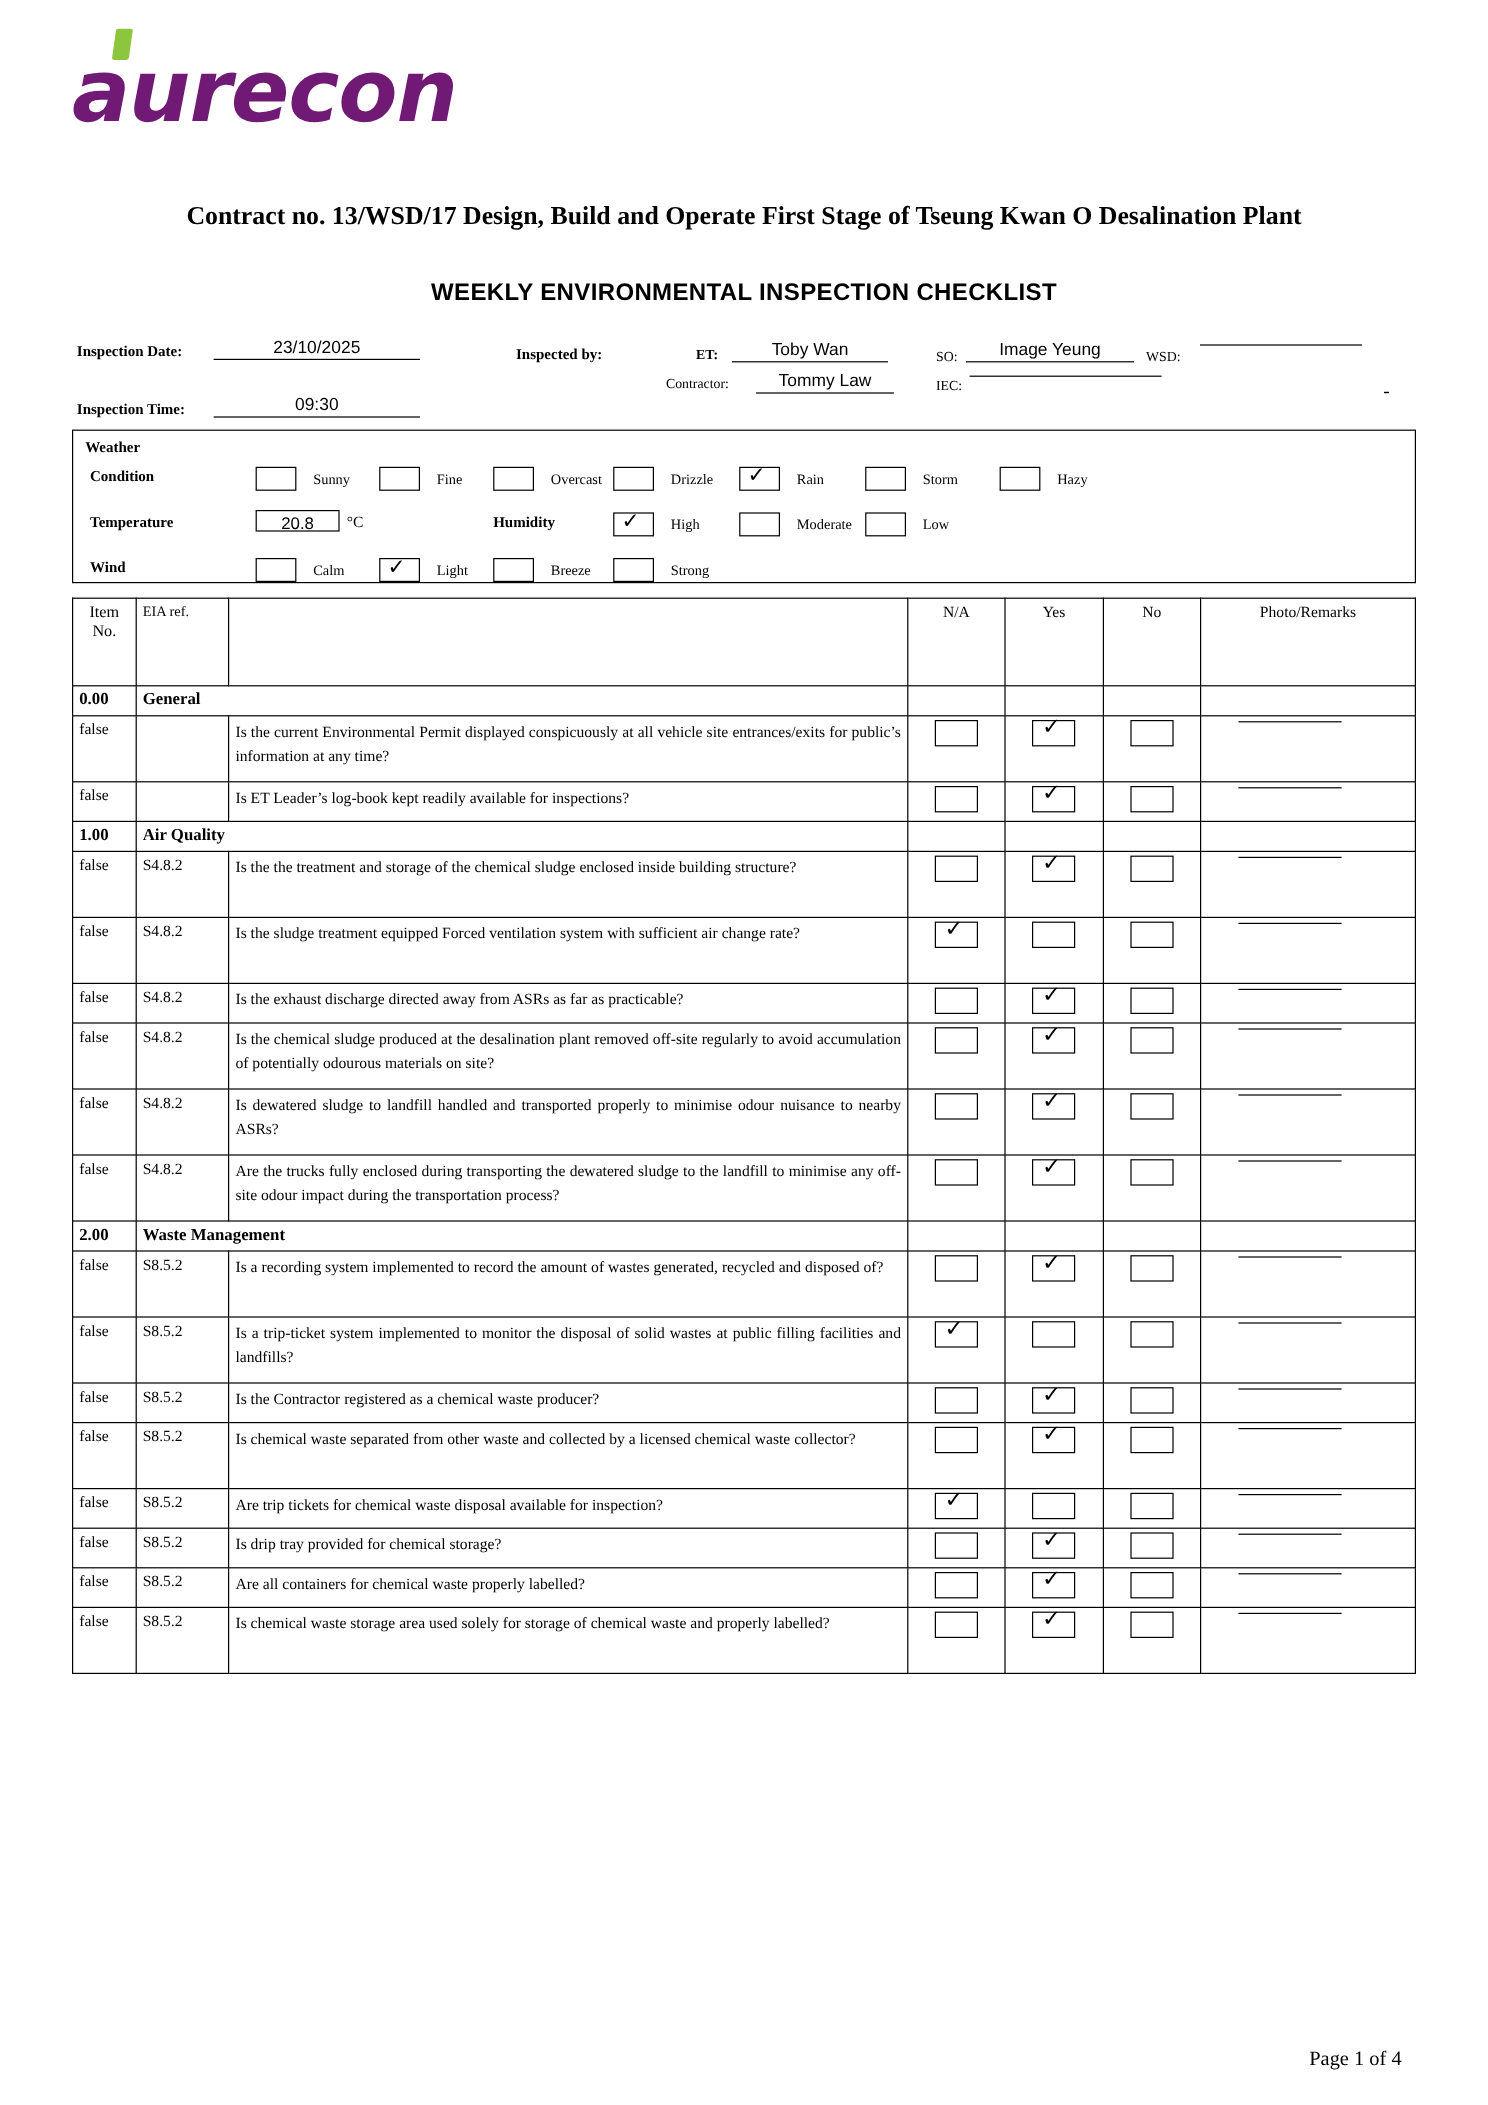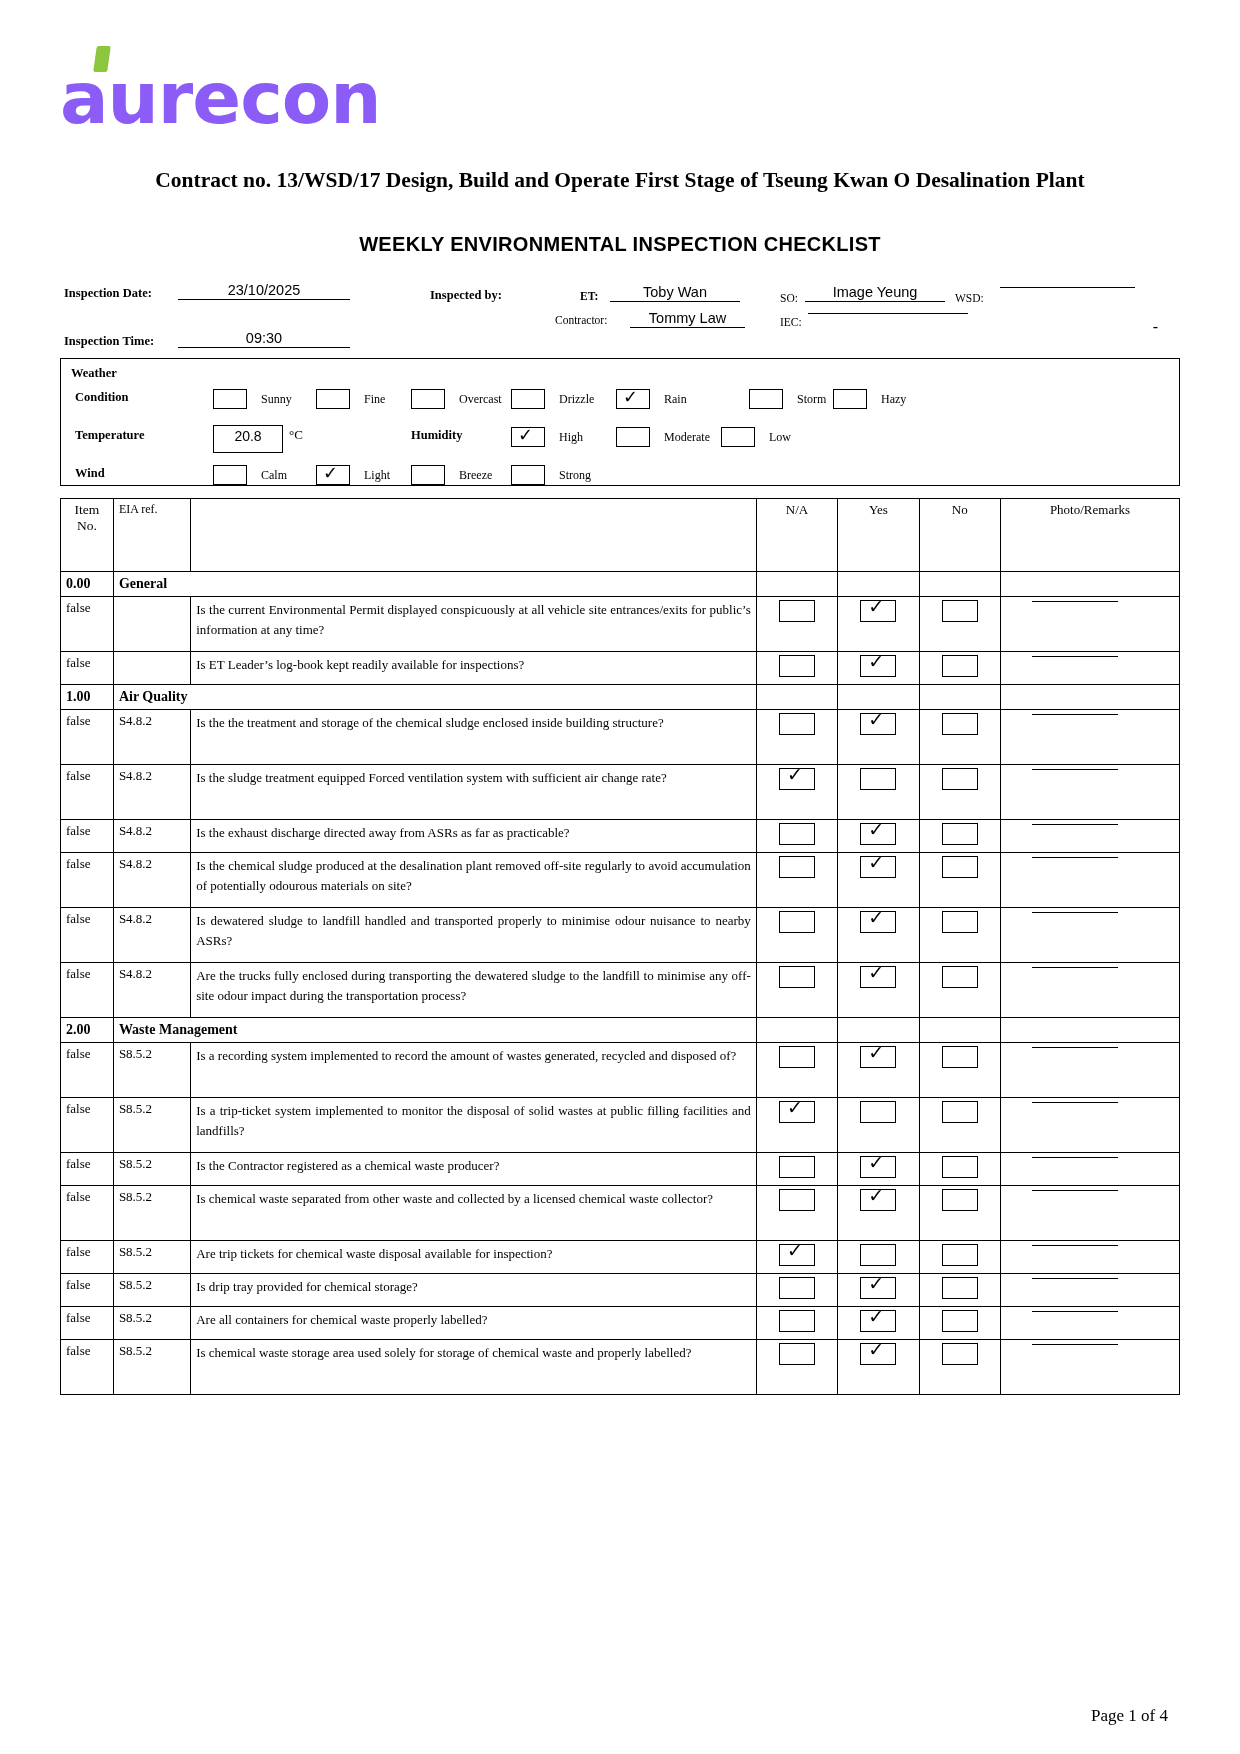--- a/index.html
+++ b/index.html
@@ -94,26 +94,27 @@
     font-family: "Liberation Sans", sans-serif;
     font-size: 13px;
     font-weight: bold;
     color: #000;
     margin-top: 10px;
   }
   .aurecon-logo {
     font-family: "DejaVu Sans", sans-serif;
     font-size: 72px;
     font-weight: bold;
-    color: #8b5cf6;
+    color: #701a75;
     letter-spacing: -1px;
     line-height: 1;
     margin-right: 60px;
-    margin-top: 32px;
-    position: relative;
+    margin-top: 10px;
+    position: relative;
+    font-style: italic;
   }
   .aurecon-logo .dot {
     position: absolute;
     left: 35px;
     top: -16px;
     width: 14px;
     height: 26px;
     background: #8cc63e;
     transform: skewX(-8deg);
     border-radius: 2px;
@@ -211,21 +212,21 @@
     font-size: 12px;
   }
   .opt .txt {
     vertical-align: middle;
     margin-left: 14px;
   }
   .temp-val {
     position: absolute;
     top: 6px;
     width: 70px;
-    height: 28px;
+    height: 18px;
     border: 1.6px solid #000;
     box-sizing: border-box;
     text-align: center;
     font-family: "Liberation Sans", sans-serif;
     font-size: 14px;
     line-height: 20px;
   }
 
   
   table.checklist {
@@ -375,21 +376,21 @@
       </span>
       <span class="opt" style="left:340px;">
         <span class="cb"></span><span class="txt">Overcast</span>
       </span>
       <span class="opt" style="left:440px;">
         <span class="cb"></span><span class="txt">Drizzle</span>
       </span>
       <span class="opt" style="left:545px;">
         <span class="cb checked"></span><span class="txt">Rain</span>
       </span>
-      <span class="opt" style="left:678px;">
+      <span class="opt" style="left:650px;">
         <span class="cb"></span><span class="txt">Storm</span>
       </span>
       <span class="opt" style="left:762px;">
         <span class="cb"></span><span class="txt">Hazy</span>
       </span>
     </div>
 
     <div class="w-row">
       <span class="w-label">Temperature</span>
       <span class="temp-val" style="left:142px;">20.8</span>

